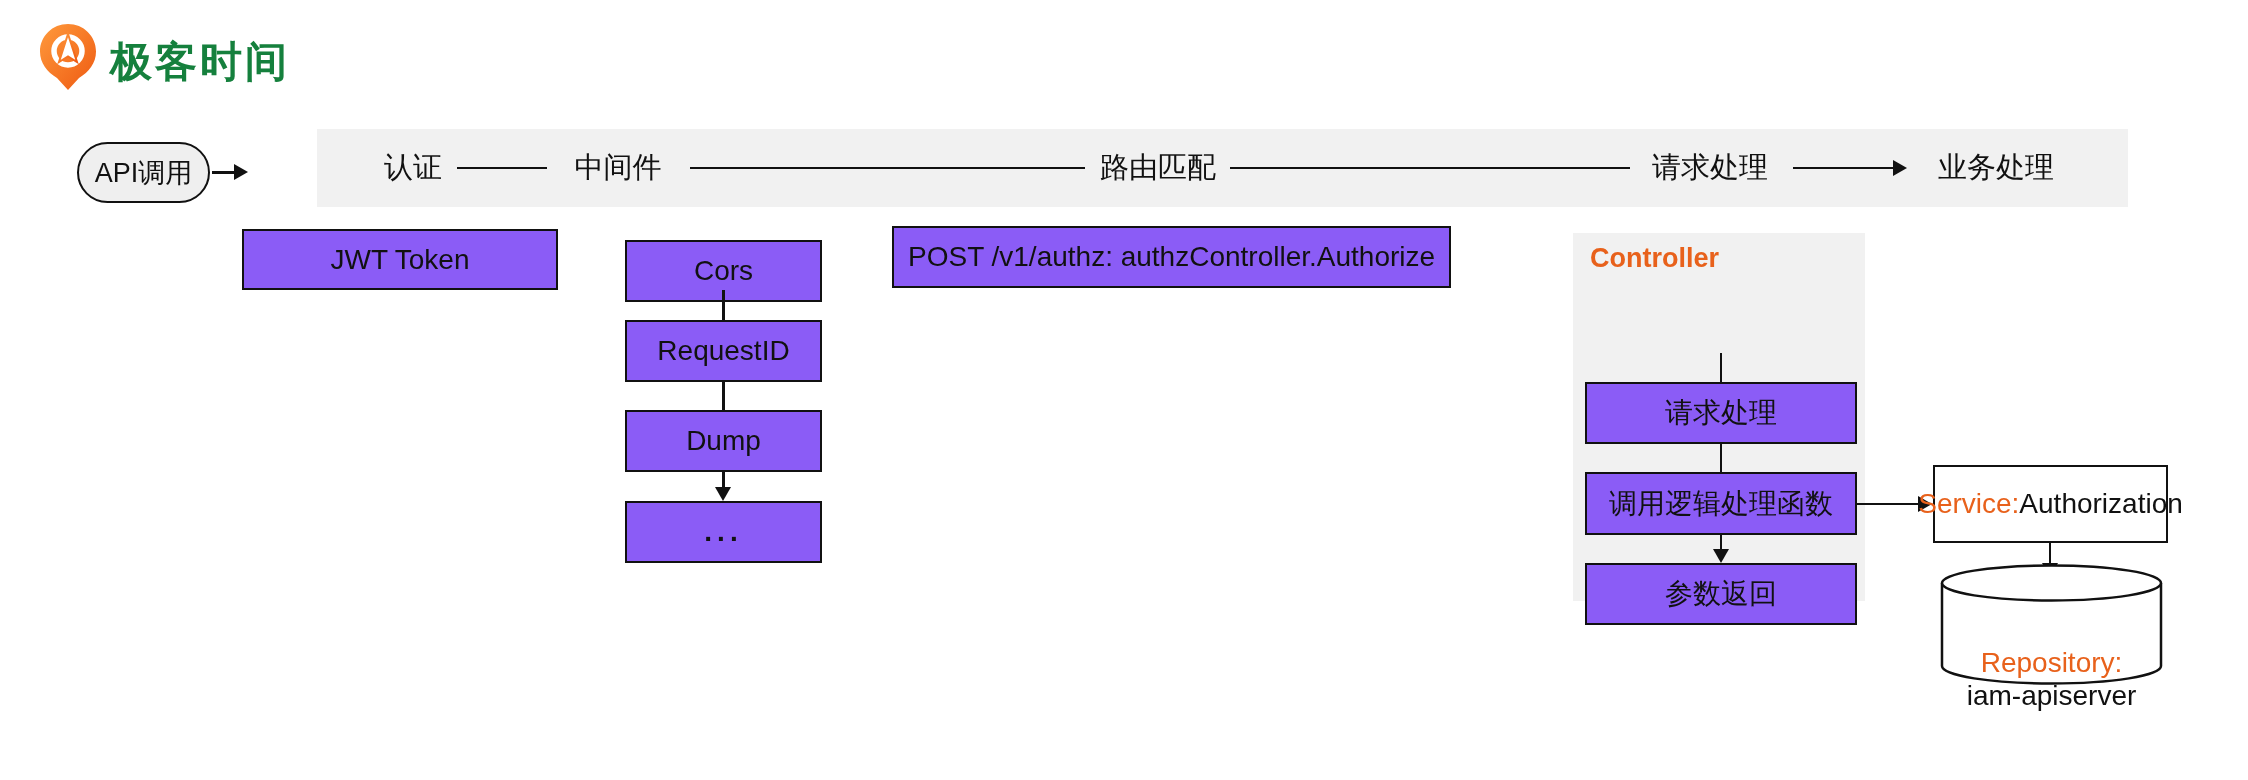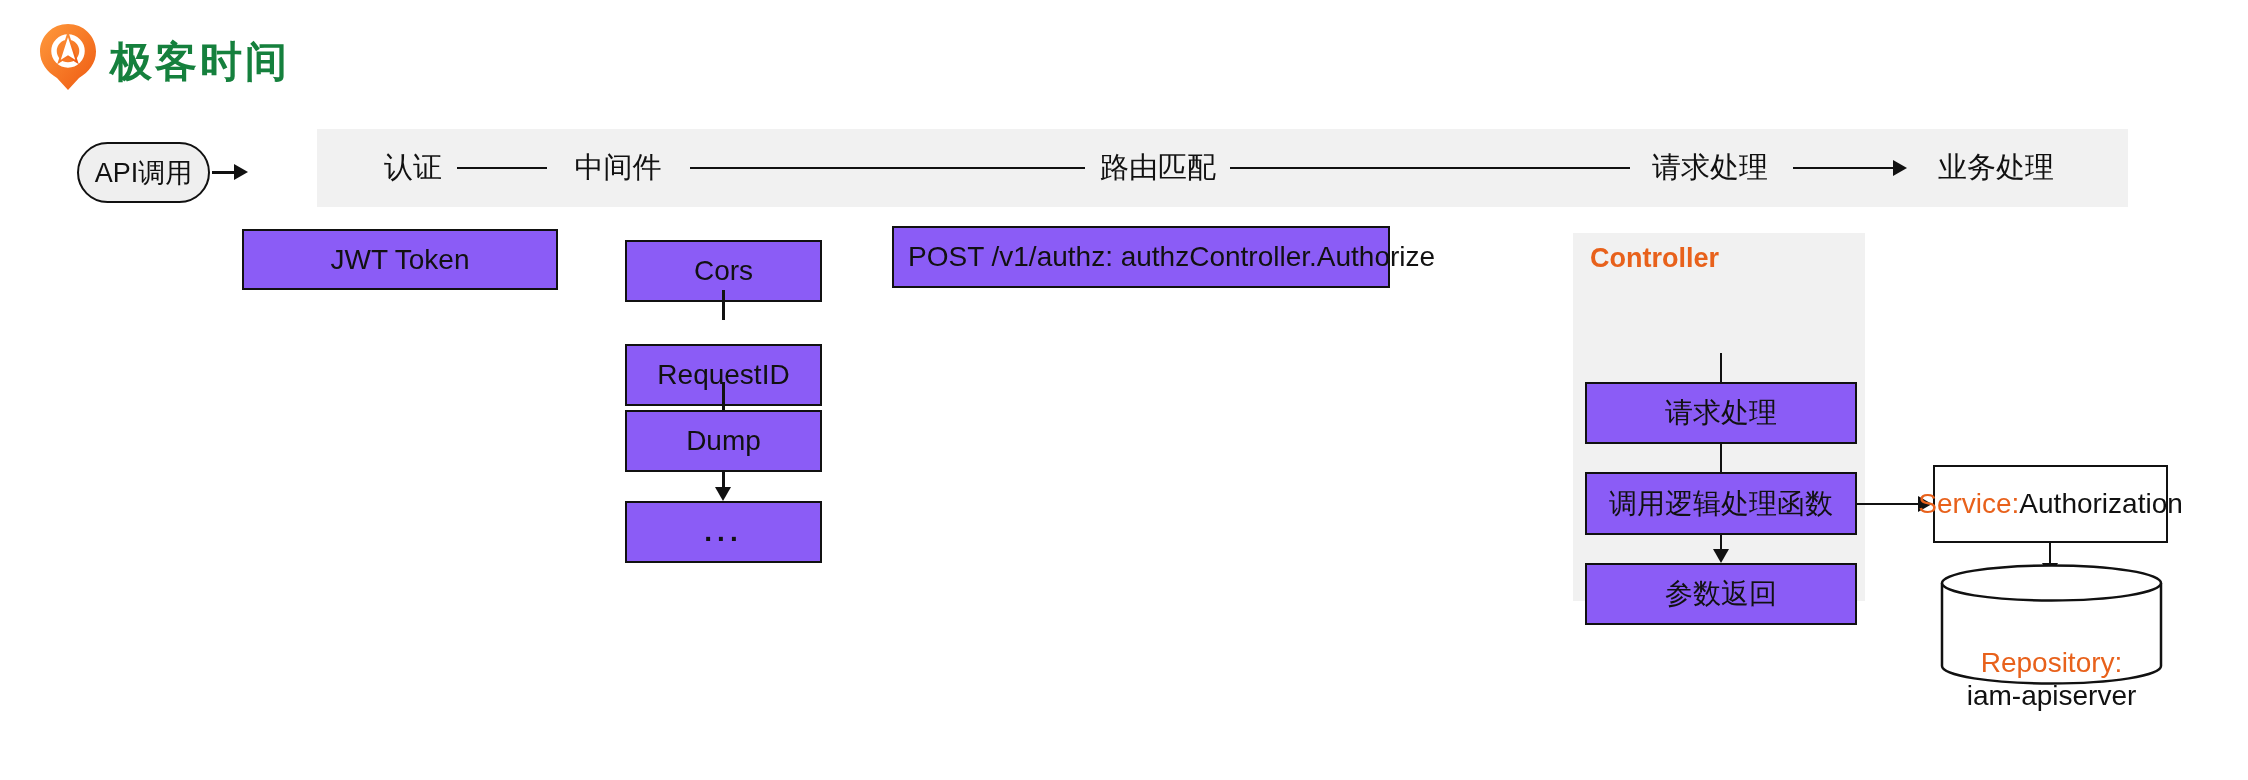--- a/index.html
+++ b/index.html
@@ -141,34 +141,34 @@
   </div>
 
   <div class="box" style="left:242px; top:229px; width:316px; height:61px;">
     <span>JWT Token</span>
   </div>
 
   <div class="box" style="left:625px; top:240px; width:197px; height:62px;">
     <span>Cors</span>
   </div>
   <div class="vline" style="left:722.25px; top:290px; height:30px;"></div>
-  <div class="box" style="left:625px; top:320px; width:197px; height:62px;margin-top:24px;">
+  <div class="box" style="left:625px; top:320px; width:197px; height:62px;">
     <span>RequestID</span>
   </div>
   <div class="vline" style="left:722.25px; top:382px; height:28px;"></div>
   <div class="box" style="left:625px; top:410px; width:197px; height:62px;">
     <span>Dump</span>
   </div>
   <div class="vline" style="left:722.25px; top:472px; height:16px;"></div>
   <div class="arr-down" style="left:715px; top:487px;"></div>
   <div class="box" style="left:625px; top:501px; width:197px; height:62px;">
     <span class="mono-dots">...</span>
   </div>
 
-  <div class="box" style="left:892px; top:226px; width:498px; height:62px; justify-content:flex-start; padding-left:14px;">
+  <div class="box" style="left:892px; top:226px; width:559px; height:62px; justify-content:flex-start; padding-left:14px;">
     <span>POST  /v1/authz: authzController.Authorize</span>
   </div>
 
   <div class="panel">
     <div class="panel-title">Controller</div>
 
     <div class="vline" style="left:146.75px; top:120px; height:29px;"></div>
 
     <div class="box" style="left:12px; top:149px; width:272px; height:62px;">
       <span>请求处理</span>

